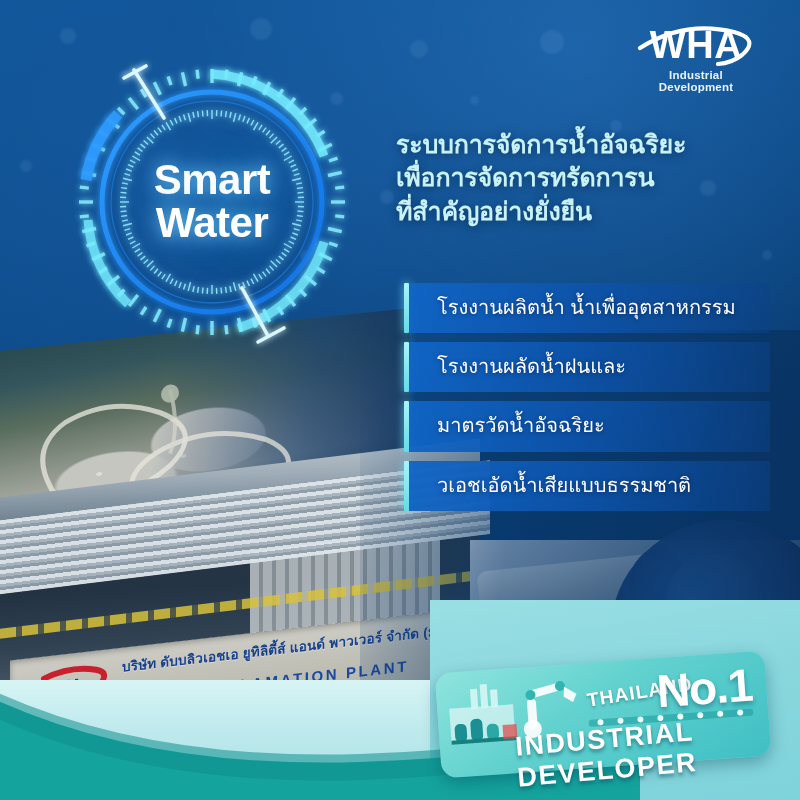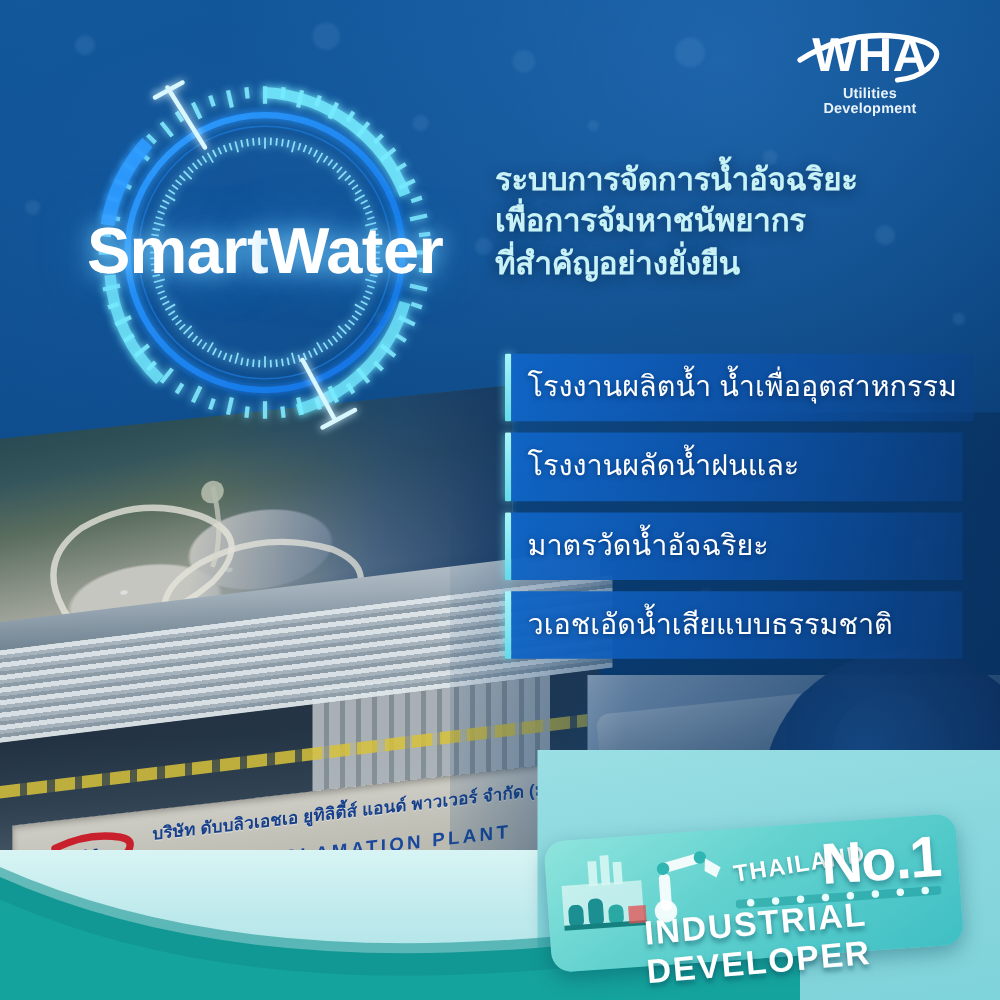--- a/index.html
+++ b/index.html
@@ -135,22 +135,22 @@
     background:linear-gradient(170deg,#9adfe4 0%,#8bd8de 40%,#7fd3da 100%);
   }
   .swoosh{
     position:absolute;left:-60px;bottom:-30px;width:700px;height:180px;
   }
 
   
   .emblem{position:absolute;left:62px;top:52px;width:300px;height:300px;}
   .emblem-title{
     position:absolute;left:0;top:0;width:300px;height:300px;
-    display:flex;flex-direction:row;align-items:center;justify-content:center;
-    color:#ffffff;font-size:52px;font-weight:bold;line-height:1.02;letter-spacing:-0.5px;
+    display:flex;flex-direction:column;align-items:center;justify-content:center;
+    color:#ffffff;font-size:42px;font-weight:bold;line-height:1.02;letter-spacing:-0.5px;
     text-shadow:0 0 18px rgba(120,210,255,.95),0 0 40px rgba(70,170,255,.6);
   }
   .emblem-title span{display:block;}
 
   
   .wha-logo{position:absolute;right:38px;top:26px;width:132px;height:86px;text-align:center;}
   .wha-word{
     color:#ffffff;font-size:38px;font-weight:bold;letter-spacing:.5px;line-height:1;
     position:relative;z-index:2;
   }
@@ -167,23 +167,23 @@
 
   
   .bullets{position:absolute;left:404px;top:283px;width:366px;}
   .bullet{position:relative;display:flex;align-items:stretch;margin-bottom:9px;}
   .bullet .bar{
     width:5px;flex:0 0 5px;border-radius:1px;
     background:linear-gradient(180deg,#a8f4fb,#63dbe9);
     box-shadow:0 0 8px rgba(120,235,250,.8);
   }
   .bullet .panel{
-    flex:1;padding:11px 14px 12px 13px;
+    flex:1;padding:11px 14px 12px 28px;
     background:linear-gradient(100deg, rgba(16,101,198,.96) 0%, rgba(13,84,172,.92) 45%, rgba(11,64,133,.55) 100%);
-    color:#ffffff;font-size:23px;line-height:1.36;font-weight:normal;
+    color:#ffffff;font-size:20px;line-height:1.36;font-weight:normal;
     text-shadow:0 1px 4px rgba(0,20,50,.5);
   }
   .bullet .panel div{white-space:nowrap;}
 
   
   .badge{
     position:absolute;left:438px;top:662px;width:330px;height:105px;
     transform:rotate(-4deg);
   }
   .badge-plate{
@@ -505,27 +505,27 @@
       <span>Smart</span>
       <span>Water</span>
     </div>
   </div>
 
   <div class="wha-logo">
     <svg viewBox="0 0 132 46" width="132" height="46" style="position:absolute;left:0;top:-4px;">
       <path d="M10 26 Q54 -2 104 10 Q130 17 112 33 Q102 41 88 42" fill="none" stroke="#ffffff" stroke-width="4.2" stroke-linecap="round"></path>
     </svg>
     <div class="wha-word">WHA</div>
-    <div class="wha-sub1">Utilities</div>
+    <div class="wha-sub1">Industrial</div>
     <div class="wha-sub2">Development</div>
   </div>
 
   <div class="headline">
     <div>ระบบการจัดการน้ำอัจฉริยะ</div>
-    <div>เพื่อการจัมหาชนัพยากร</div>
+    <div>เพื่อการจัดการทรัดการน</div>
     <div>ที่สำคัญอย่างยั่งยืน</div>
   </div>
 
   <div class="bullets">
     <div class="bullet">
       <div class="bar"></div>
       <div class="panel">
         <div>โรงงานผลิตน้ำ น้ำเพื่ออุตสาหกรรม</div>
       </div>
     </div>

